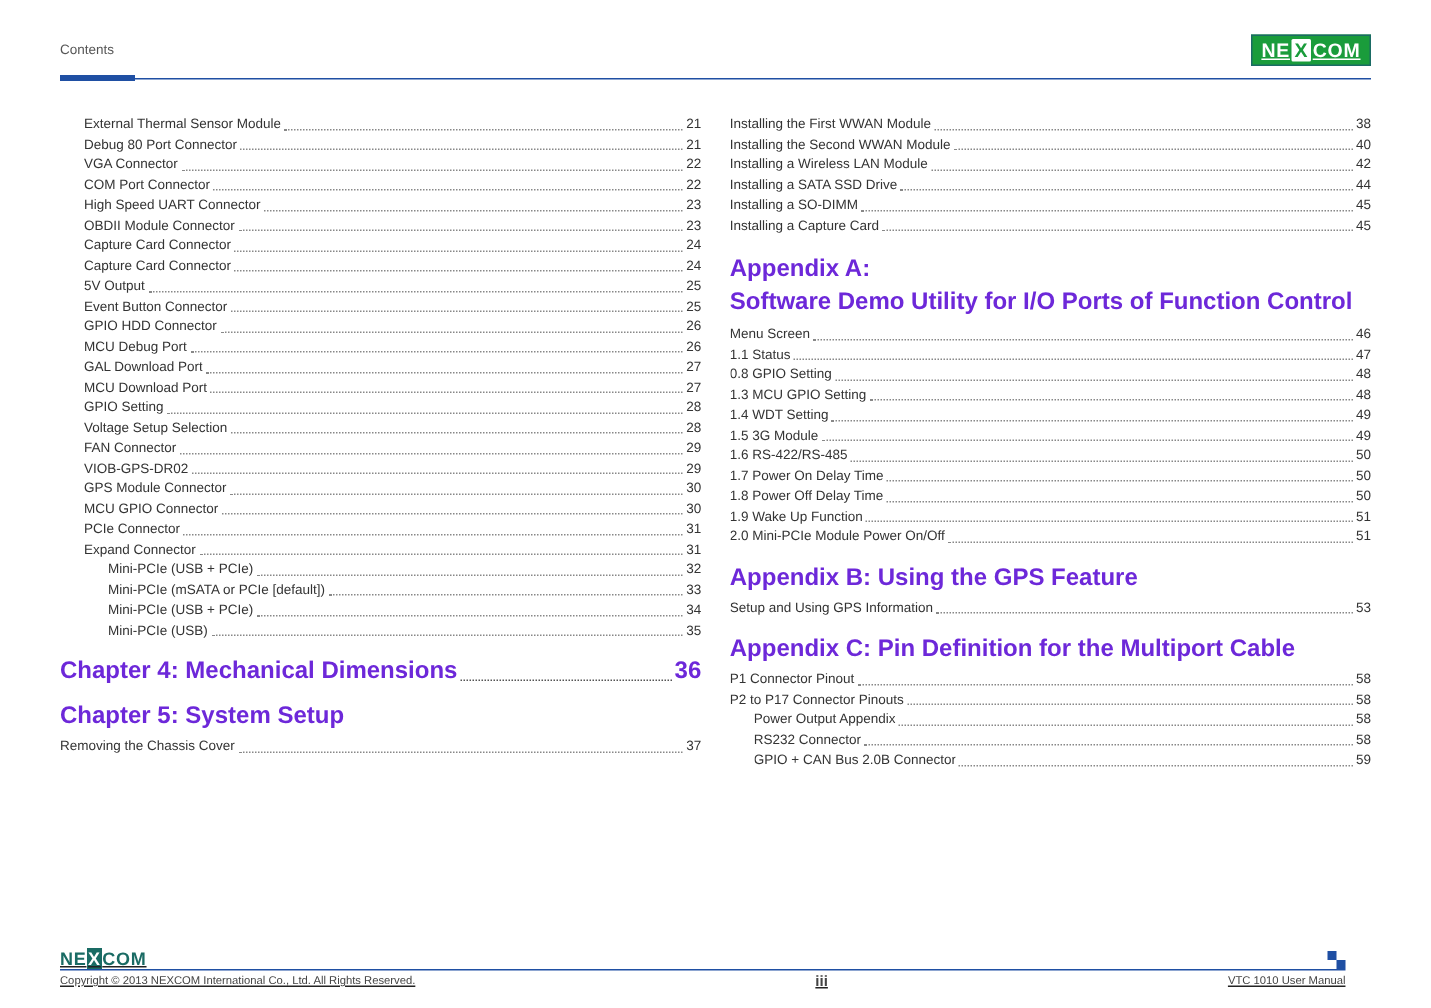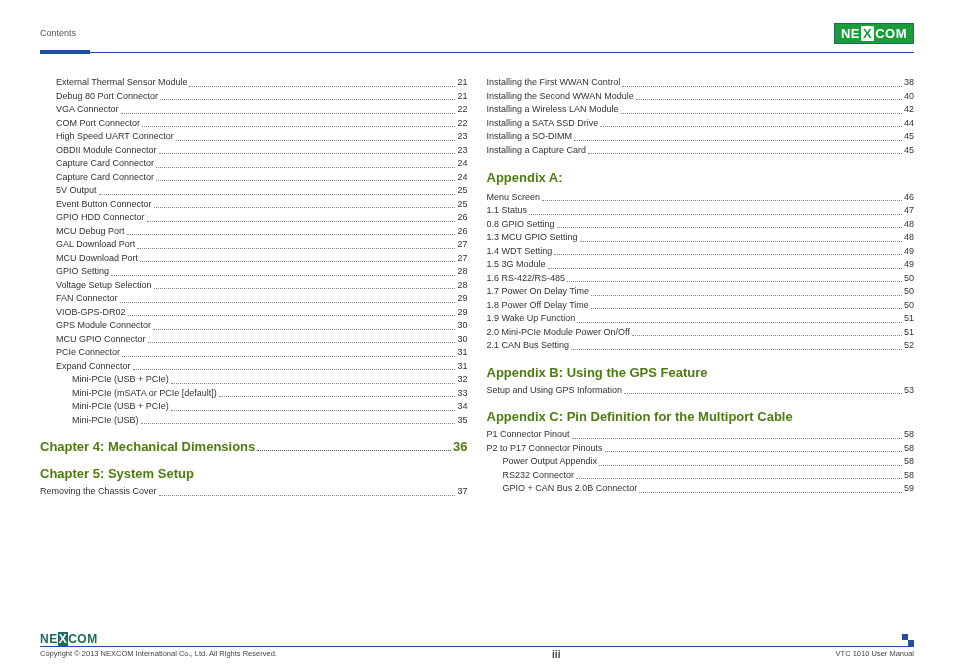--- a/index.html
+++ b/index.html
@@ -38,20 +38,21 @@
   }
   .logo-box {
     background: #1a9c3b;
     color: #fff;
     font-weight: 800;
     font-size: 13px;
     padding: 2px 6px;
     border: 1.5px solid #1a6b64;
     letter-spacing: 0.5px;
     font-family: Arial, sans-serif;
+    text-decoration: underline;
   }
   .logo-x {
     background: #fff;
     color: #1a9c3b;
     padding: 0 2px;
     margin: 0 1px;
     border-radius: 1px;
   }
   .top-rule {
     display: flex;
@@ -91,37 +92,38 @@
     border-bottom: 1px dotted #888;
     margin: 0 2px 3px 2px;
     min-width: 8px;
   }
   .toc-item .pg {
     flex-shrink: 0;
   }
   .indent1 { padding-left: 16px; }
   .indent2 { padding-left: 32px; }
   .section-head {
-    font-size: 13px;
+    font-size: 16px;
     font-weight: 700;
-    color: #4d7c0f;
+    color: #6d28d9;
     margin: 12px 0 4px 0;
     display: flex;
     white-space: nowrap;
   }
   .section-head .dots {
     flex:1;
     border-bottom: 1px dotted #555;
     margin: 0 2px 3px 2px;
   }
   .footer {
     position: absolute;
     left: 40px;
-    right: 40px;
+    right: 57px;
     bottom: 12px;
+    text-decoration: underline;
   }
   .footer-rule {
     border-top: 1px solid #1f4fa3;
     margin-bottom: 2px;
   }
   .footer-row {
     display: flex;
     justify-content: space-between;
     align-items: flex-start;
     font-size: 7.5px;
@@ -315,21 +317,21 @@
             <span class="label">Removing the Chassis Cover</span>
             <span class="dots"></span>
             <span class="pg">37</span>
           </div>
         </div>
     </div>
 
     <div class="col">
       <div id="right-head-items">
           <div class="toc-item">
-            <span class="label">Installing the First WWAN Control</span>
+            <span class="label">Installing the First WWAN Module</span>
             <span class="dots"></span>
             <span class="pg">38</span>
           </div>
           <div class="toc-item">
             <span class="label">Installing the Second WWAN Module</span>
             <span class="dots"></span>
             <span class="pg">40</span>
           </div>
           <div class="toc-item">
             <span class="label">Installing a Wireless LAN Module</span>
@@ -348,20 +350,21 @@
           </div>
           <div class="toc-item">
             <span class="label">Installing a Capture Card</span>
             <span class="dots"></span>
             <span class="pg">45</span>
           </div>
         </div>
 
       <div class="section-head" style="display:block;line-height:1.35">
         <div>Appendix A:</div>
+        <div>Software Demo Utility for I/O Ports of Function Control</div>
       </div>
       <div id="appA-items">
           <div class="toc-item">
             <span class="label">Menu Screen</span>
             <span class="dots"></span>
             <span class="pg">46</span>
           </div>
           <div class="toc-item">
             <span class="label">1.1  Status</span>
             <span class="dots"></span>
@@ -404,25 +407,20 @@
           </div>
           <div class="toc-item">
             <span class="label">1.9  Wake Up Function</span>
             <span class="dots"></span>
             <span class="pg">51</span>
           </div>
           <div class="toc-item">
             <span class="label">2.0  Mini-PCIe Module Power On/Off</span>
             <span class="dots"></span>
             <span class="pg">51</span>
-          </div>
-          <div class="toc-item">
-            <span class="label">2.1  CAN Bus Setting</span>
-            <span class="dots"></span>
-            <span class="pg">52</span>
           </div>
         </div>
 
       <div class="section-head">
         <span>Appendix B: Using the GPS Feature</span>
       </div>
       <div id="appB-items">
           <div class="toc-item">
             <span class="label">Setup and Using GPS Information</span>
             <span class="dots"></span>

